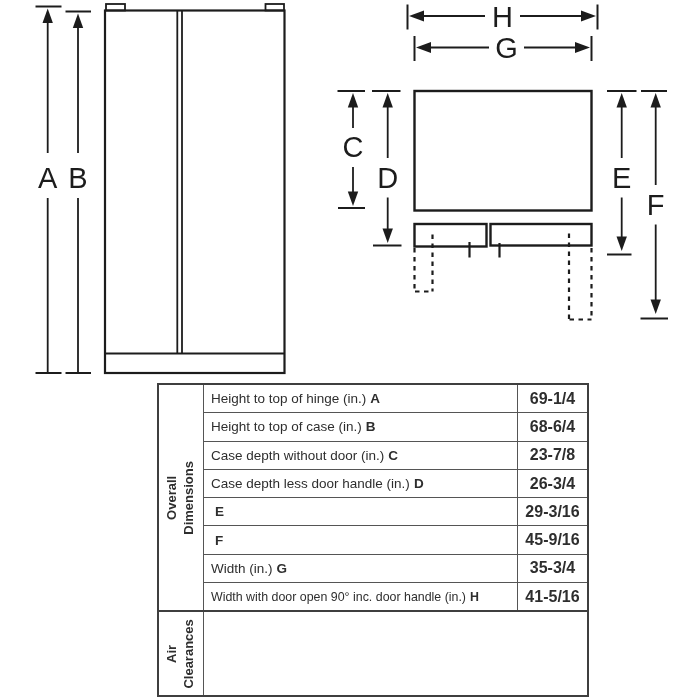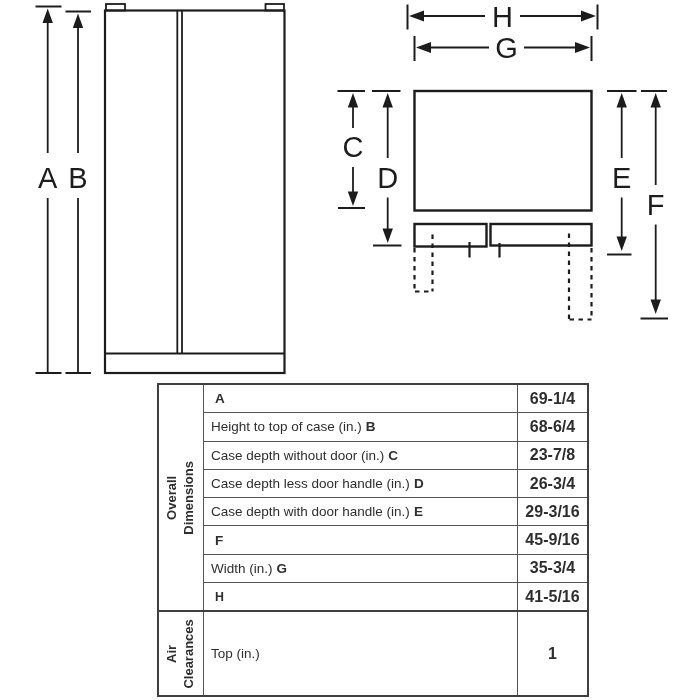--- a/index.html
+++ b/index.html
@@ -171,20 +171,21 @@
     <div class="tgroup tgroup-dims">
       <div class="tgroup-label">
         <div class="rot">
           <div>Overall</div>
           <div>Dimensions</div>
         </div>
       </div>
       <div class="tgroup-rows">
         <div class="trow">
           <div class="tdesc">
+              <span>Height to top of hinge (in.)</span>
               <span class="tkey">A</span>
             </div>
           <div class="tval">69-1/4</div>
         </div>
         <div class="trow">
           <div class="tdesc">
               <span>Height to top of case (in.)</span>
               <span class="tkey">B</span>
             </div>
           <div class="tval">68-6/4</div>
@@ -198,58 +199,52 @@
         </div>
         <div class="trow">
           <div class="tdesc">
               <span>Case depth less door handle (in.)</span>
               <span class="tkey">D</span>
             </div>
           <div class="tval">26-3/4</div>
         </div>
         <div class="trow">
           <div class="tdesc">
-              <span>Case depth with door handle (in.)</span>
               <span class="tkey">E</span>
             </div>
           <div class="tval">29-3/16</div>
         </div>
         <div class="trow">
           <div class="tdesc">
               <span class="tkey">F</span>
             </div>
           <div class="tval">45-9/16</div>
         </div>
         <div class="trow">
           <div class="tdesc">
               <span>Width (in.)</span>
               <span class="tkey">G</span>
             </div>
           <div class="tval">35-3/4</div>
         </div>
         <div class="trow">
           <div class="tdesc">
+              <span>Width with door open 90° inc. door handle (in.)</span>
               <span class="tkey">H</span>
             </div>
           <div class="tval">41-5/16</div>
         </div>
       </div>
     </div>
 
     <div class="tgroup tgroup-air">
       <div class="tgroup-label">
         <div class="rot">
           <div>Air</div>
           <div>Clearances</div>
         </div>
       </div>
       <div class="tgroup-rows">
-        <div class="trow">
-          <div class="tdesc">
-              <span>Top (in.)</span>
-            </div>
-          <div class="tval">1</div>
-        </div>
       </div>
     </div>
 
   </div>
 </div>
 
 </body></html>

